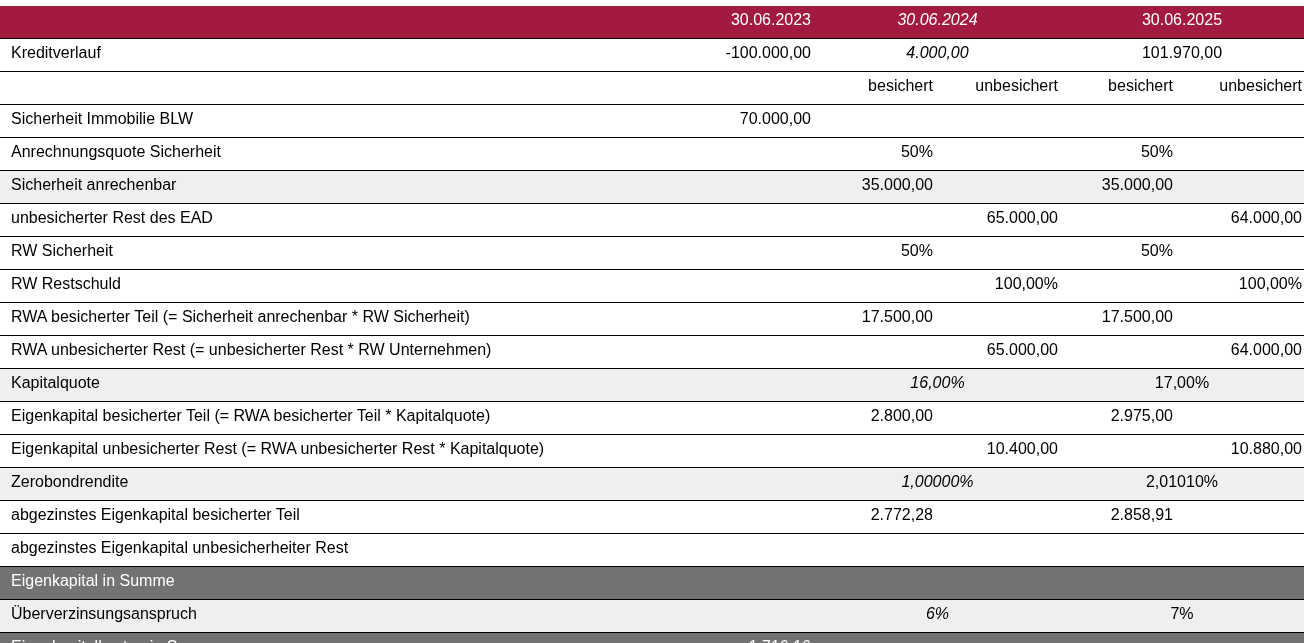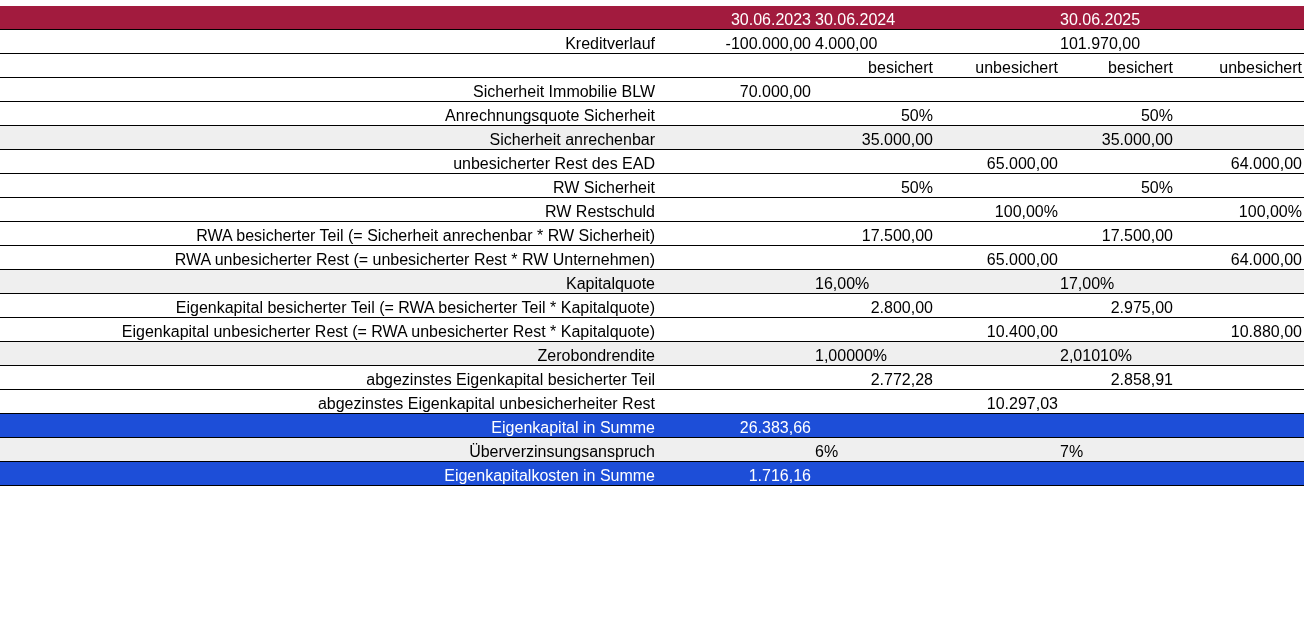--- a/index.html
+++ b/index.html
@@ -6,38 +6,38 @@
   body{
     width:1304px;
     font-family:"Liberation Sans", sans-serif;
     font-size:16px;
     color:#000;
   }
   .sheet{padding-top:6px;}
   .row{
     display:grid;
     grid-template-columns:655px 160px 120px 125px 117px 127px;
-    height:24px;
+    height:33px;
     line-height:27px;
     border-bottom:1px solid #000;
     box-sizing:border-box;
     background:#fff;
   }
   .row.bg-gray{background:#EFEFEF;}
-  .row.bg-red{background:#1d4ed8;color:#fff;}
+  .row.bg-red{background:#737373;color:#fff;}
   .row.header-row{background:#A21B3E;color:#fff;}
   .cell{white-space:nowrap;overflow:visible;}
-  .c-label{grid-column:1;text-align:right;padding-left:1px;}
+  .c-label{grid-column:1;text-align:left;padding-left:11px;}
   .c-y23{grid-column:2;text-align:right;padding-right:4px;}
   .c-b24{grid-column:3;text-align:right;padding-right:2px;}
   .c-u24{grid-column:4;text-align:right;padding-right:2px;}
-  .c-m24{grid-column:3 / span 2;text-align:left;}
+  .c-m24{grid-column:3 / span 2;text-align:center;font-style:italic;}
   .c-b25{grid-column:5;text-align:right;padding-right:4px;}
   .c-u25{grid-column:6;text-align:right;padding-right:2px;}
-  .c-m25{grid-column:5 / span 2;}
+  .c-m25{grid-column:5 / span 2;text-align:center;}
 </style>
 </head>
 <body>
 
 <div class="sheet">
   <div class="row header-row">
     <div class="cell c-label"></div>
     <div class="cell c-y23">30.06.2023</div>
     <div class="cell c-m24">30.06.2024</div>
     <div class="cell c-m25">30.06.2025</div>
@@ -114,25 +114,23 @@
         <div class="cell c-m24">1,00000%</div>
         <div class="cell c-m25">2,01010%</div>
       </div>
       <div class="row bg-white">
         <div class="cell c-label">abgezinstes Eigenkapital besicherter Teil</div>
         <div class="cell c-b24">2.772,28</div>
         <div class="cell c-b25">2.858,91</div>
       </div>
       <div class="row bg-white">
         <div class="cell c-label">abgezinstes Eigenkapital unbesicherheiter Rest</div>
-        <div class="cell c-u24">10.297,03</div>
       </div>
       <div class="row bg-red">
         <div class="cell c-label">Eigenkapital in Summe</div>
-        <div class="cell c-y23">26.383,66</div>
       </div>
       <div class="row bg-gray">
         <div class="cell c-label">Überverzinsungsanspruch</div>
         <div class="cell c-m24">6%</div>
         <div class="cell c-m25">7%</div>
       </div>
       <div class="row bg-red">
         <div class="cell c-label">Eigenkapitalkosten in Summe</div>
         <div class="cell c-y23">1.716,16</div>
       </div>

